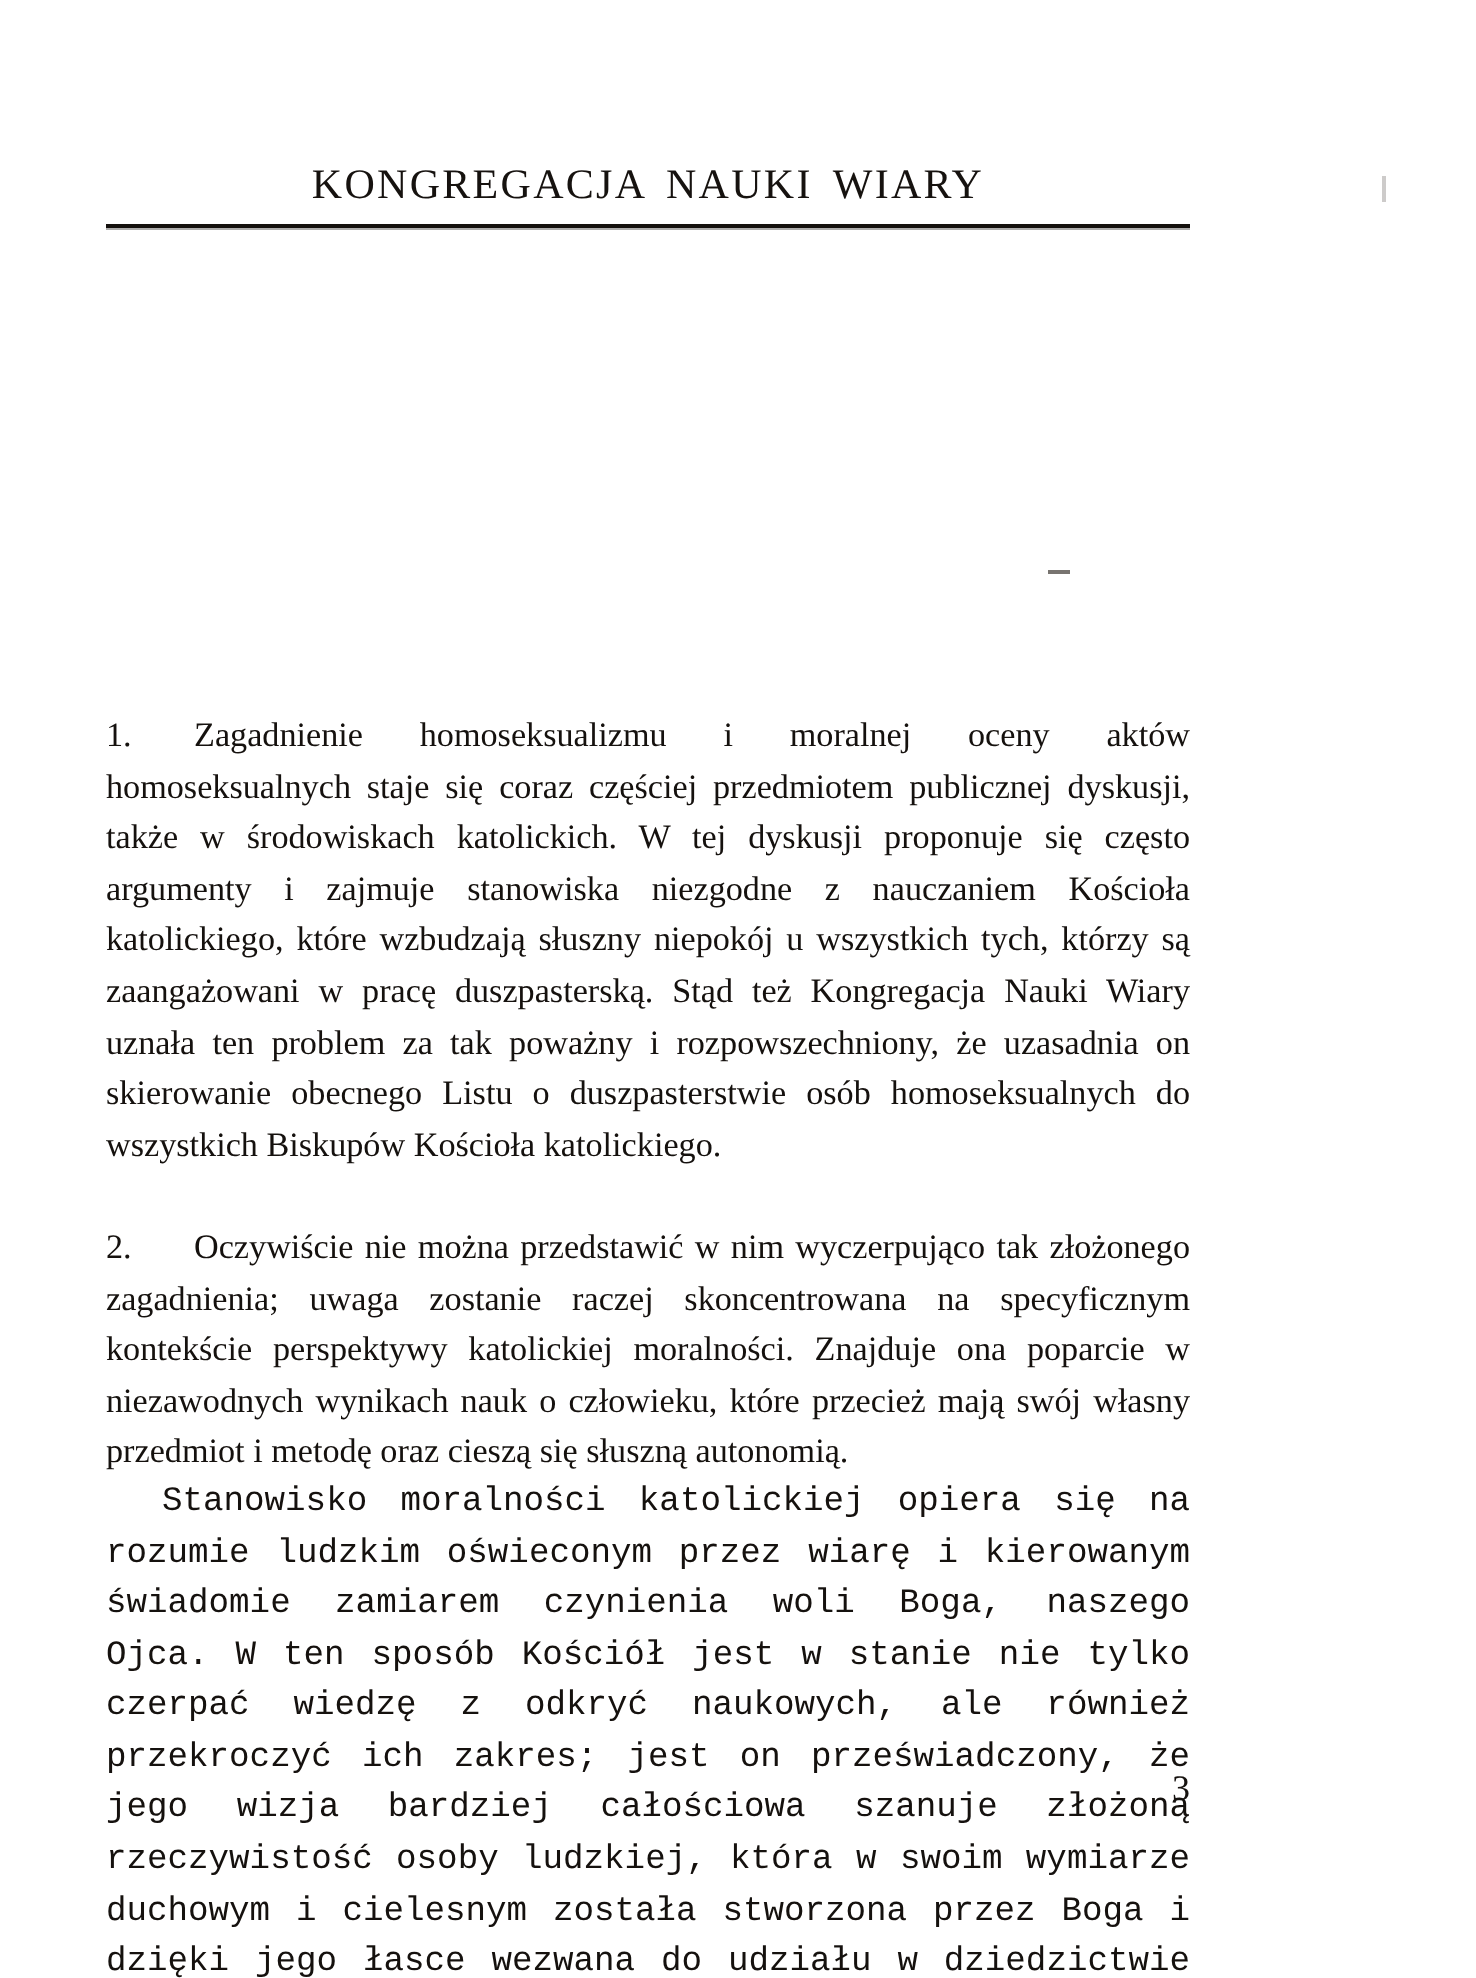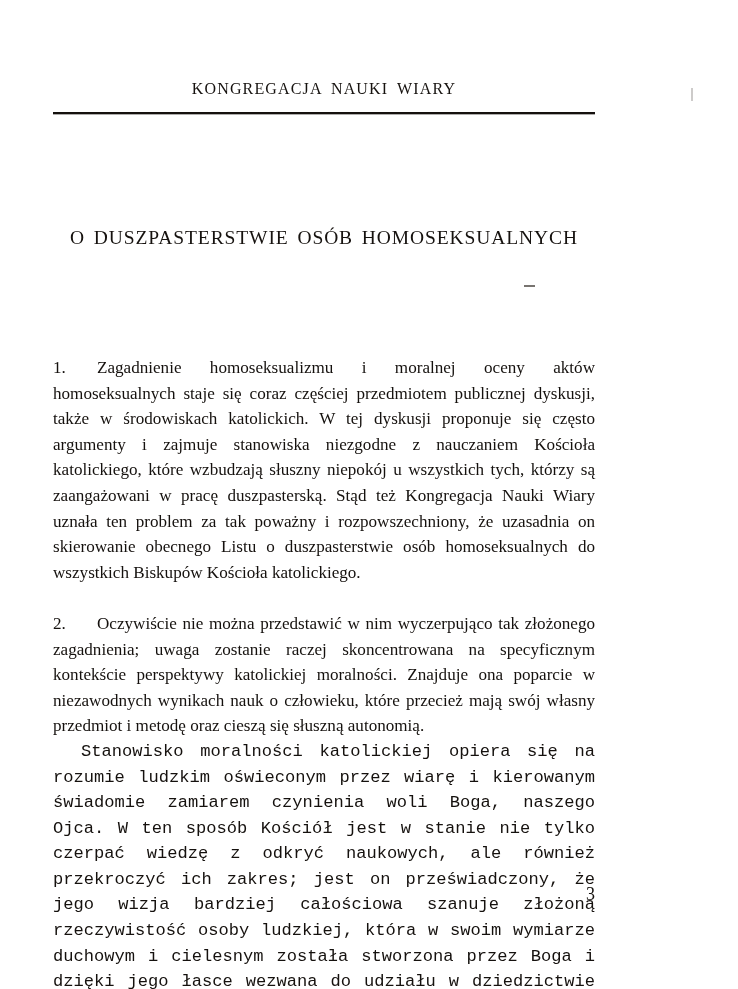--- a/index.html
+++ b/index.html
@@ -22,21 +22,21 @@
     background: #ffffff;
   }
 
   
   .running-head {
     position: absolute;
     left: 53px;
     top: 80px;
     width: 542px;
     text-align: center;
-    font-size: 16px;
+    font-size: 21px;
     letter-spacing: 1.15px;
     word-spacing: 4px;
     color: #16120f;
   }
 
   .head-rule {
     position: absolute;
     left: 53px;
     top: 112px;
     width: 542px;
@@ -133,21 +133,20 @@
 </head>
 <body>
 
 <div class="page">
 
   <div class="running-head">KONGREGACJA NAUKI WIARY</div>
 
   <div class="head-rule"></div>
 
   <div class="doc-title">
-    <span class="tline">O DUSZPASTERSTWIE OSÓB HOMOSEKSUALNYCH</span>
   </div>
 
   <div class="artifact artifact-dash"></div>
   <div class="artifact artifact-speck"></div>
 
   <div class="body-text">
 
     <p class="para"><span class="num-label">1.</span><span>Zagadnienie homoseksualizmu i moralnej oceny aktów homoseksualnych staje się coraz częściej przedmiotem publicznej dyskusji, także w środowiskach katolickich. W tej dyskusji proponuje się często argumenty i zajmuje stanowiska niezgodne z nauczaniem Kościoła katolickiego, które wzbudzają słuszny niepokój u wszystkich tych, którzy są zaangażowani w pracę duszpasterską. Stąd też Kongregacja Nauki Wiary uznała ten problem za tak poważny i rozpowszechniony, że uzasadnia on skierowanie obecnego Listu o duszpasterstwie osób homoseksualnych do wszystkich Biskupów Kościoła katolickiego.</span></p>
 
     <div class="para-gap"></div>

